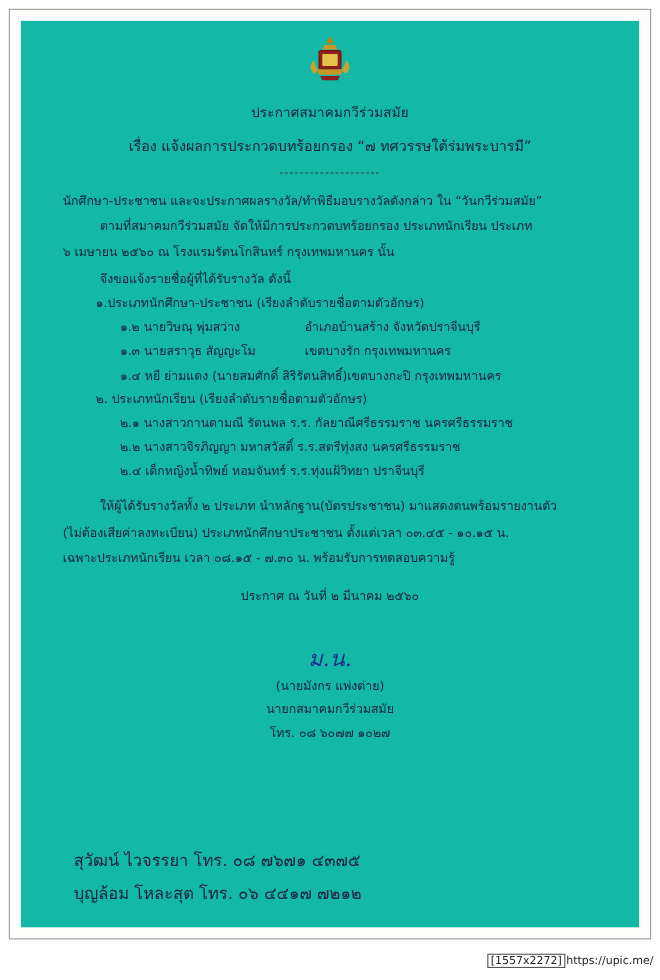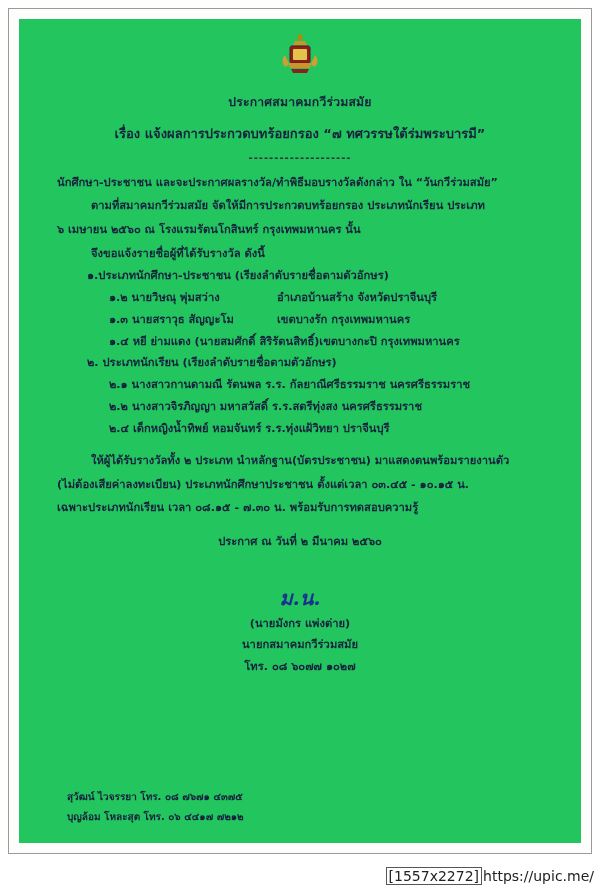--- a/index.html
+++ b/index.html
@@ -24,22 +24,21 @@
     border: 1px solid #9a9a9a;
     background: #fdfdfb;
     box-sizing: border-box;
   }
   .inner {
     position: absolute;
     left: 10px;
     top: 10px;
     right: 10px;
     bottom: 10px;
-    background: #22c55e;
-    font-weight: bold;
+    background: #14b8a6;
   }
   
   .emblem {
     width: 100%;
     text-align: center;
     padding-top: 12px;
   }
   .emblem svg { display: inline-block; }
 
   .doc {
@@ -90,37 +89,37 @@
     text-align: center;
     color: #1c2f8f;
     font-family: "DejaVu Serif", serif;
     font-style: italic;
     font-size: 20px;
   }
   .footer-note {
     position: absolute;
     left: 48px;
     bottom: 16px;
-    font-size: 10px;
+    font-size: 15px;
     line-height: 2.0;
     color: #16213e;
   }
   .bottombar {
     position: absolute;
     left: 0;
     top: 856px;
     width: 600px;
     height: 35px;
     background: #ffffff;
   }
   .stamp {
     position: absolute;
     right: 6px;
     top: 868px;
-    font-size: 14px;
+    font-size: 10px;
     color: #222;
     font-family: "DejaVu Sans", sans-serif;
   }
   .stamp .dims {
     border: 1px solid #555;
     padding: 0 2px;
     margin-right: 1px;
   }
 </style>
 </head>

